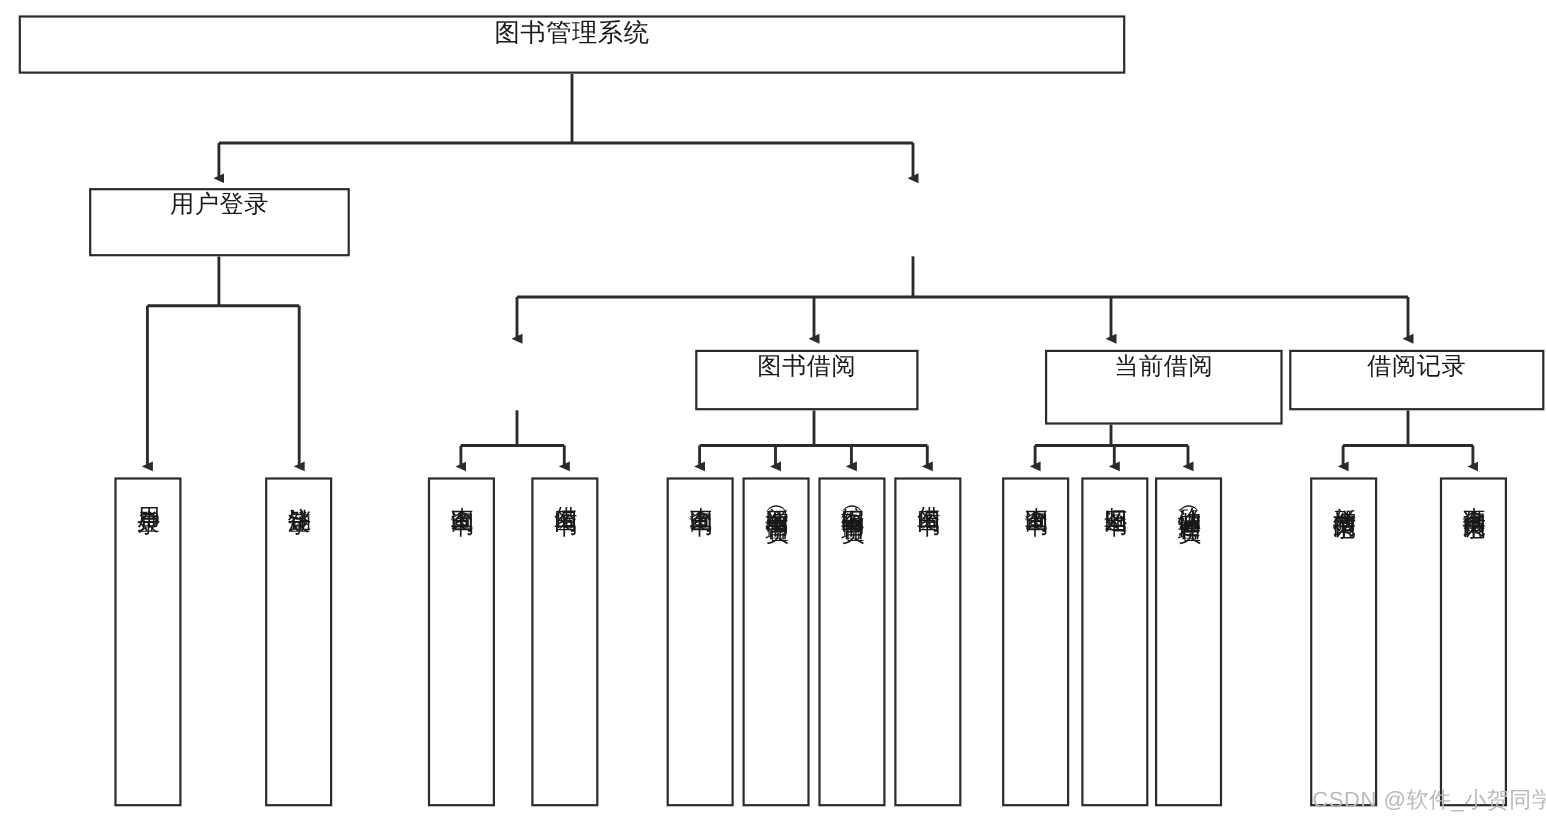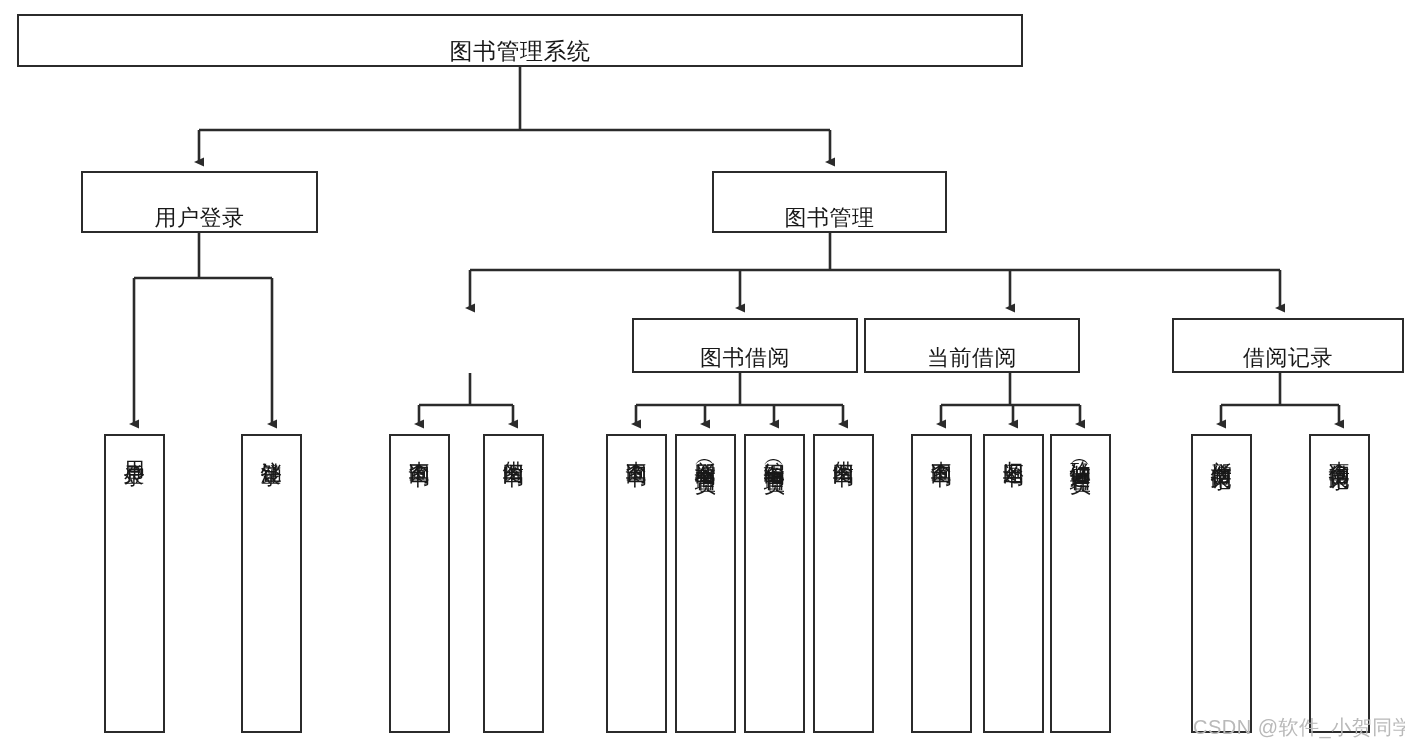--- a/index.html
+++ b/index.html
@@ -26,21 +26,21 @@
     width: 1405px;
     height: 747px;
     pointer-events: none;
   }
   .node {
     position: absolute;
     box-sizing: border-box;
     border: 2.5px solid #2b2b2b;
     background: #ffffff;
     display: flex;
-    align-items: flex-end;
+    align-items: flex-start;
     justify-content: center;
     text-align: center;
   }
   .node .label {
     font-size: 22px;
     line-height: 1.18;
     color: #181818;
     letter-spacing: 0.5px;
     white-space: nowrap;
   }
@@ -126,28 +126,25 @@
     </g>
   </svg>
 
   <div class="node root" style="left: 17px; top: 14px; width: 1006px; height: 53px;">
     <span class="label">图书管理系统</span>
   </div>
 
   <div class="node" style="left: 81px; top: 171px; width: 237px; height: 62px;">
     <span class="label">用户登录</span>
   </div>
-  <div class="node" style="left: 712px; top: 171px; width: 235px; height: 62px;">
-    <span class="label">图书管理</span>
-  </div>
 
-  <div class="node" style="left: 632px; top: 318px; width: 226px; height: 55px;">
+  <div class="node" style="left: 632px; top: 318px; width: 203px; height: 55px;">
     <span class="label">图书借阅</span>
   </div>
-  <div class="node" style="left: 864px; top: 318px; width: 216px; height: 55px;">
+  <div class="node" style="left: 950px; top: 318px; width: 216px; height: 68px;">
     <span class="label">当前借阅</span>
   </div>
   <div class="node" style="left: 1172px; top: 318px; width: 232px; height: 55px;">
     <span class="label">借阅记录</span>
   </div>
 
   <div class="node leaf" style="left: 104px; top: 434px; width: 61px; height: 299px;">
     <span class="label">用户登录</span>
   </div>
   <div class="node leaf" style="left: 241px; top: 434px; width: 61px; height: 299px;">

